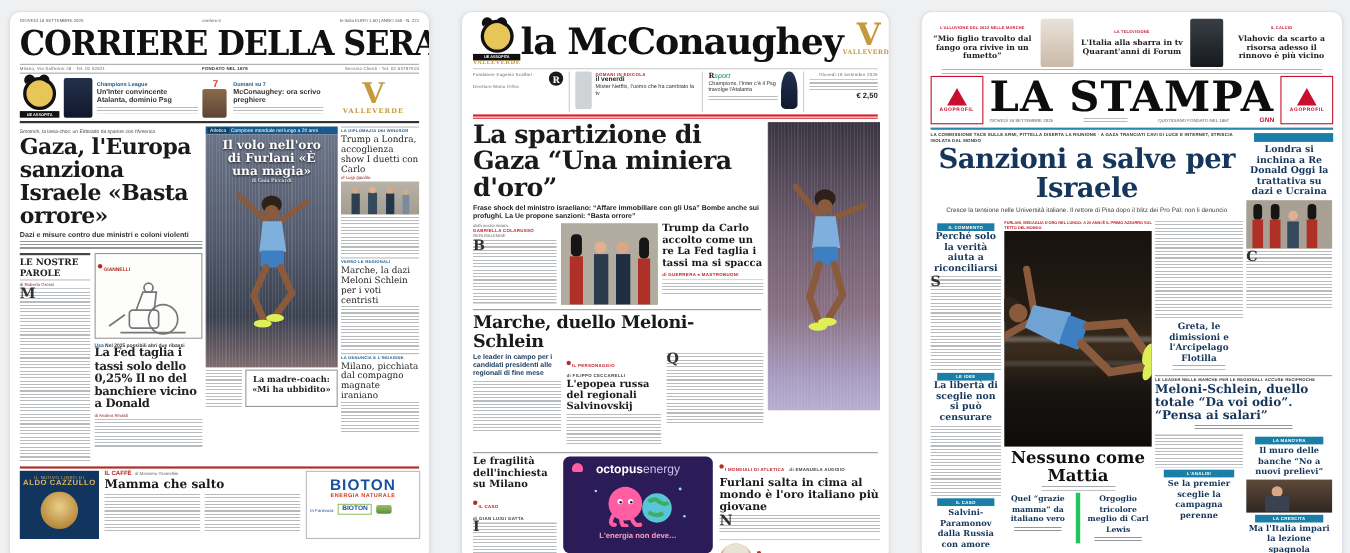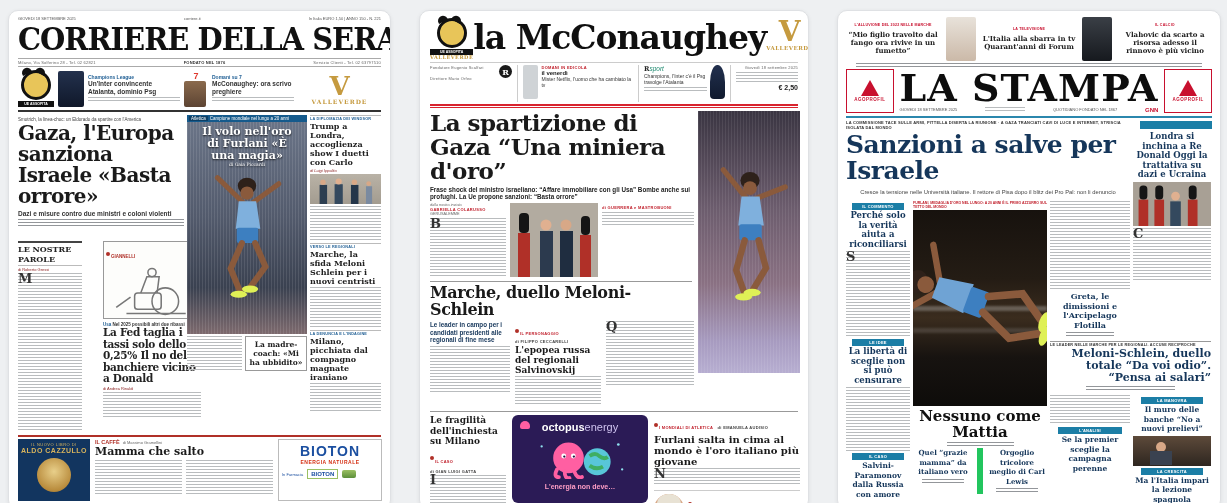--- a/index.html
+++ b/index.html
@@ -28,33 +28,33 @@
 .bells:before,.bells:after{content:"";position:absolute;top:-5px;width:10px;height:6px;border-radius:6px 6px 0 0;background:#111}
 .bells:before{left:-3px;transform:rotate(-30deg)}
 .bells:after{right:-3px;transform:rotate(30deg)}
 .clocklab{background:#111;color:#fff;font-size:3.5px;text-align:center;padding:1px 2px;margin-top:1px;font-weight:bold}
 .thumb{border-radius:2px}
 .vlogo{font-family:"DejaVu Serif",serif;font-weight:bold;color:#c59a3f;text-align:center;line-height:1}
 .co-grid{display:grid;grid-template-columns:166px 120px 71px;gap:3px}
 .co-kick{font-size:4.5px;color:#444;margin:2px 0 1px}
 .co-h1{font-size:20px;line-height:21px;letter-spacing:-.5px}
 .co-sub{font-size:6.5px;font-weight:bold;color:#333;margin:3px 0 2px}
-.co-inner{display:grid;grid-template-columns:64px 98px;gap:21px;margin-top:14px}
+.co-inner{display:grid;grid-template-columns:64px 98px;gap:4px;margin-top:3px}
 .sechead{font-family:"DejaVu Serif",serif;font-weight:bold;font-size:8px;border-top:2px solid #444;border-bottom:1px solid #bbb;padding:1px 0}
 .gcart{border:1px solid #999;height:78px;padding:2px;background:#fdfdfb}
 .glabel{font-size:4.5px;font-weight:bold;color:#b03028}
 .dot{display:inline-block;width:4px;height:4px;border-radius:50%;background:#b03028;margin-right:1px;vertical-align:middle}
 .fed-h{font-family:"DejaVu Serif",serif;font-weight:bold;font-size:10.5px;line-height:11.5px;letter-spacing:-.3px}
 .photo-kick{background:#155a8c;color:#fff;font-size:4.5px;padding:1px 2px;display:flex;gap:2px;align-items:center}
 .crowd{background:repeating-linear-gradient(90deg,rgba(255,255,255,.10) 0 1px,transparent 1px 3px),linear-gradient(#6a7487 0%,#525a6c 45%,#3a4150 78%,#7d6a6e 100%);position:relative;overflow:hidden}
 .ph-head{color:#fff;font-family:"DejaVu Serif",serif;font-weight:bold;text-align:center;text-shadow:0 1px 2px rgba(0,0,0,.8);position:relative;z-index:2}
 .quotebox{border:1px solid #999;background:#fff;font-family:"DejaVu Serif",serif;font-weight:bold;font-size:7.5px;line-height:9px;padding:3px;text-align:center}
 .r-art{border-top:1px solid #bbb;padding-top:1px;margin-bottom:3px}
 .r-kick{font-size:3.8px;color:#1d5d93;font-weight:bold;letter-spacing:.2px}
-.r-h{font-family:"DejaVu Serif",serif;font-weight:bold;font-size:8px;line-height:9px;margin:1px 0}
+.r-h{font-family:"DejaVu Serif",serif;font-weight:normal;font-size:8px;line-height:9px;margin:1px 0}
 .r-by{font-size:4px;color:#8a1f1f;font-style:italic;margin-bottom:1px}
 .co-bottom{display:grid;grid-template-columns:72px 178px 104px;gap:5px;margin-top:4px;border-top:2px solid #b03028;padding-top:2px}
 .cazz{background:#12355f;color:#d9b45c;text-align:center;padding:3px 2px;height:62px}
 .bioton{border:1px solid #bbb;text-align:center;padding:3px;height:62px;background:#fff}
 
 .rp-head{display:flex;align-items:flex-start;justify-content:space-between;margin-top:2px}
 .rp-mast{font-family:"DejaVu Serif",serif;font-weight:bold;font-size:33px;letter-spacing:-1px;white-space:nowrap;color:#101010}
 .rp-strip{display:flex;gap:5px;align-items:stretch;border-top:1px solid #ccc;margin-top:2px;padding-top:2px;height:40px}
 .sep{border-left:1px solid #ccc}
 .rlogo{width:13px;height:13px;border-radius:50%;background:#1a1a1a;color:#fff;font-family:"DejaVu Serif",serif;font-size:8px;font-weight:bold;display:flex;align-items:center;justify-content:center}
@@ -75,21 +75,21 @@
 .tz-t{font-family:"DejaVu Serif",serif;font-size:7px;font-weight:bold;color:#222;text-align:center;line-height:8px;margin-top:1px}
 .st-services{height:4px;margin:2px 10px}
 .st-mastrow{display:flex;align-items:center;gap:6px;margin-top:2px}
 .agbox{width:48px;height:44px;border:1px solid #c8102e;display:flex;flex-direction:column;align-items:center;justify-content:center;gap:1px}
 .agtri{width:0;height:0;border-left:9px solid transparent;border-right:9px solid transparent;border-bottom:16px solid #c8102e}
 .st-mast{font-family:"DejaVu Serif",serif;font-weight:bold;font-size:38px;letter-spacing:1px;text-align:center;line-height:36px;color:#0d0d0d;white-space:nowrap}
 .st-dl{display:flex;justify-content:space-between;align-items:center;font-size:4px;color:#555;margin-top:1px}
 .bluerule{border-top:2px solid #2b87ad;margin:3px 0 2px}
 .st-kickline{display:flex;align-items:center;gap:4px;font-size:4px;color:#333;font-weight:bold;letter-spacing:.2px}
 .tealbox{background:#1b7ea6;height:8px;width:72px;flex:0 0 auto}
-.st-h1{font-size:25px;line-height:26px;color:#15365a;letter-spacing:-.5px}
+.st-h1{font-size:25px;line-height:26px;color:#15365a;text-align:center;letter-spacing:-.5px}
 .st-sub{font-size:5.8px;color:#444;text-align:center;margin:2px 0 3px}
 .st-grid{display:grid;grid-template-columns:64px 134px 80px 78px;gap:3px}
 .lab{background:#1b7ea6;color:#fff;font-size:4px;font-weight:bold;text-align:center;padding:1px 2px;width:80%;margin:2px auto 1px;letter-spacing:.3px}
 .st-ch{font-family:"DejaVu Serif",serif;font-weight:bold;font-size:8.5px;line-height:9.5px;color:#15365a;text-align:center}
 .night{background:linear-gradient(#17120e 0%,#241c14 35%,#3a2c1e 55%,#171310 75%,#0e0c0a 100%);position:relative;overflow:hidden}
 .streak{position:absolute;left:0;right:0;height:5px;background:rgba(255,255,255,.25);filter:blur(1px)}
 .st-mattia{font-size:15px;line-height:16px;color:#111;text-align:center;margin-top:2px}
 .guards{position:relative;background:linear-gradient(#b9b2a6,#a39c90);overflow:hidden}
 .fleshcircle{border-radius:50%;background:#d8a887;position:relative;overflow:hidden}
 </style>
@@ -187,21 +187,21 @@
             <path d="M37 29 h17 l4 27 h-24 z" fill="#7fb0dd"></path>
             <rect x="35" y="55" width="21" height="15" rx="2" fill="#3d7fc0"></rect>
             <path d="M40 70 L29 95 L38 117" stroke="#8a5a3c" stroke-width="6" fill="none" stroke-linecap="round"></path>
             <path d="M53 70 L63 93 L49 112" stroke="#8a5a3c" stroke-width="6" fill="none" stroke-linecap="round"></path>
             <ellipse cx="37" cy="120" rx="8" ry="3.5" fill="#dff056"></ellipse>
             <ellipse cx="48" cy="115" rx="8" ry="3.5" fill="#dff056"></ellipse>
           </svg>
         </div>
         <div style="display:flex;gap:3px;margin-top:2px">
           <div class="ft" style="flex:1;height:34px"></div>
-          <div class="quotebox" style="width:62px">La madre-coach: «Mi ha ubbidito»</div>
+          <div class="quotebox" style="width:84px">La madre-coach: «Mi ha ubbidito»</div>
         </div>
       </div>
 
       <div>
         <div class="r-art">
           <div class="r-kick">LA DIPLOMAZIA DEI WINDSOR</div>
           <div class="r-h">Trump a Londra, accoglienza show I duetti con Carlo</div>
           <div class="r-by">di Luigi Ippolito</div>
           <div class="guards" style="height:30px">
             <svg viewBox="0 0 100 44" style="width:100%;height:100%">
@@ -212,21 +212,21 @@
               <rect x="58" y="16" width="11" height="28" fill="#24364a"></rect>
                 <circle cx="63" cy="12" r="4" fill="#d8a887"></circle>
               <rect x="80" y="18" width="9" height="26" fill="#7a8aa0"></rect>
                 <circle cx="84" cy="14" r="3.5" fill="#d8a887"></circle>
             </svg>
           </div>
           <div class="ft" style="height:34px;margin-top:2px"></div>
         </div>
         <div class="r-art">
           <div class="r-kick">VERSO LE REGIONALI</div>
-          <div class="r-h">Marche, la sfida Meloni Schlein per i nuovi centristi</div>
+          <div class="r-h">Marche, la dazi Meloni Schlein per i voti centristi</div>
           <div class="ft" style="height:40px"></div>
         </div>
         <div class="r-art">
           <div class="r-kick">LA DENUNCIA E L'INDAGINE</div>
           <div class="r-h">Milano, picchiata dal compagno magnate iraniano</div>
           <div class="ft" style="height:28px"></div>
         </div>
       </div>
     </div>
     <div class="co-bottom">
@@ -322,20 +322,21 @@
                 <rect x="9" y="10" width="10" height="20" rx="4" fill="#151515"></rect>
               <rect x="30" y="28" width="13" height="46" fill="#2c3a4e"></rect>
                 <circle cx="36" cy="22" r="5.5" fill="#e0b090"></circle>
               <rect x="50" y="28" width="13" height="46" fill="#1f2d40"></rect>
                 <circle cx="56" cy="22" r="5.5" fill="#d8a887"></circle>
               <rect x="70" y="32" width="11" height="42" fill="#b03028"></rect>
                 <rect x="71" y="13" width="9" height="19" rx="4" fill="#151515"></rect>
             </svg>
           </div>
           <div>
+            <div class="hl" style="font-size:9px;line-height:10.5px">Trump da Carlo accolto come un re La Fed taglia i tassi ma si spacca</div>
             <div class="rp-caps" style="margin-top:2px">di GUERRERA e MASTROBUONI</div>
             <div class="ft" style="height:14px;margin-top:2px"></div>
           </div>
         </div>
         <div class="hl rp-big">Marche, duello Meloni-Schlein</div>
         <div class="rp-cols">
           <div>
             <div style="font-size:6.3px;font-weight:bold;color:#15365a;line-height:7.5px">Le leader in campo per i candidati presidenti alle regionali di fine mese</div>
             <div class="ft" style="height:46px;margin-top:2px"></div>
           </div>
@@ -505,34 +506,34 @@
             <ellipse cx="49" cy="117" rx="8" ry="3.5" fill="#dff056"></ellipse>
           </svg>
         </div>
         <div class="hl st-mattia">Nessuno come Mattia</div>
         <div class="ftd" style="height:4px;width:50%;margin:2px auto"></div>
         <div style="display:flex;gap:4px;margin-top:2px">
           <div style="flex:1">
             <div class="st-ch" style="font-size:7px">Quel “grazie mamma” da italiano vero</div>
             <div class="ftd" style="height:4px;width:70%;margin:2px auto"></div>
           </div>
-          <div style="flex:1;border-left:6px solid #22c55e;padding-left:4px">
+          <div style="flex:1;border-left:4px solid #22c55e;padding-left:4px">
             <div class="st-ch" style="font-size:7px">Orgoglio tricolore meglio di Carl Lewis</div>
             <div class="ftd" style="height:4px;width:70%;margin:2px auto"></div>
           </div>
         </div>
       </div>
       <div style="grid-column:3;grid-row:3">
         <div class="ft" style="height:88px"></div>
         <div class="st-ch" style="margin-top:3px;font-size:8px">Greta, le dimissioni e l'Arcipelago Flotilla</div>
         <div class="ftd" style="height:4px;width:60%;margin:2px auto"></div>
       </div>
       <div style="grid-column:3/5;grid-row:4;border-top:1px solid #999;padding-top:1px">
         <div style="font-size:3.8px;font-weight:bold;color:#333;letter-spacing:.2px">LE LEADER NELLE MARCHE PER LE REGIONALI. ACCUSE RECIPROCHE</div>
-        <div class="hl" style="font-size:11px;line-height:12px;color:#15365a;text-align:right;margin-top:1px">Meloni-Schlein, duello totale “Da voi odio”. “Pensa ai salari”</div>
+        <div class="hl" style="font-size:11px;line-height:12px;color:#15365a;text-align:left;margin-top:1px">Meloni-Schlein, duello totale “Da voi odio”. “Pensa ai salari”</div>
         <div class="ftd" style="height:4px;width:55%;margin:2px auto"></div>
       </div>
       <div style="grid-column:4;grid-row:5">
         <div class="lab">LA MANOVRA</div>
         <div class="st-ch" style="font-size:7.5px">Il muro delle banche “No a nuovi prelievi”</div>
         <div style="height:30px;margin:2px 0;background:linear-gradient(#5d4a3a,#2e2620);position:relative">
           <div style="position:absolute;left:30%;top:6px;width:10px;height:10px;border-radius:50%;background:#d8a887"></div>
           <div style="position:absolute;left:22%;top:15px;width:22px;height:14px;background:#3a4250"></div>
         </div>
         <div class="lab">LA CRESCITA</div>

